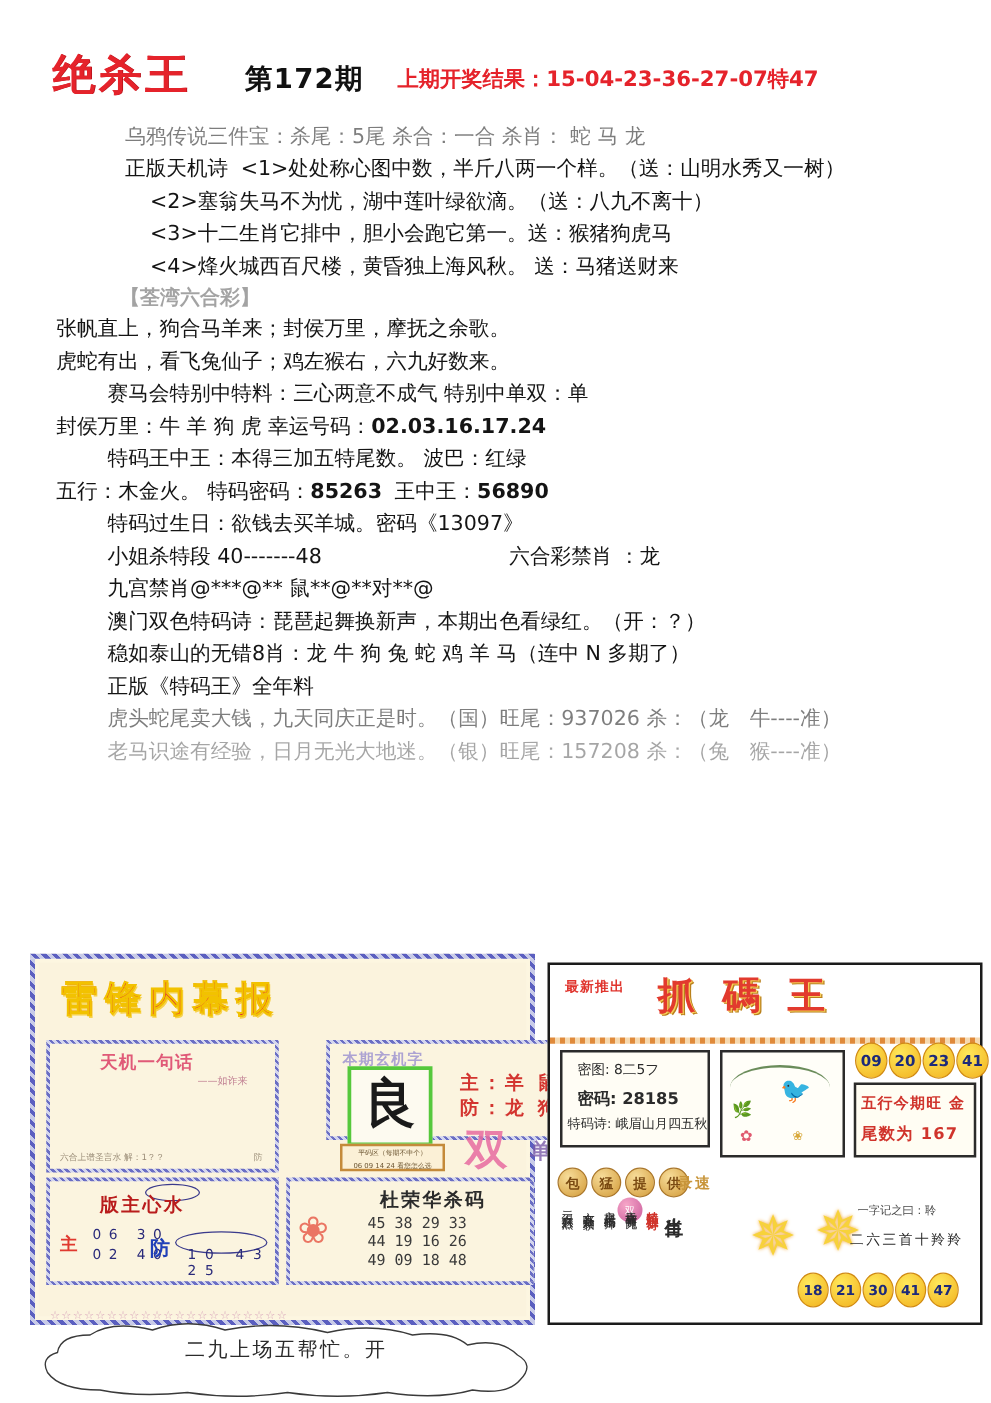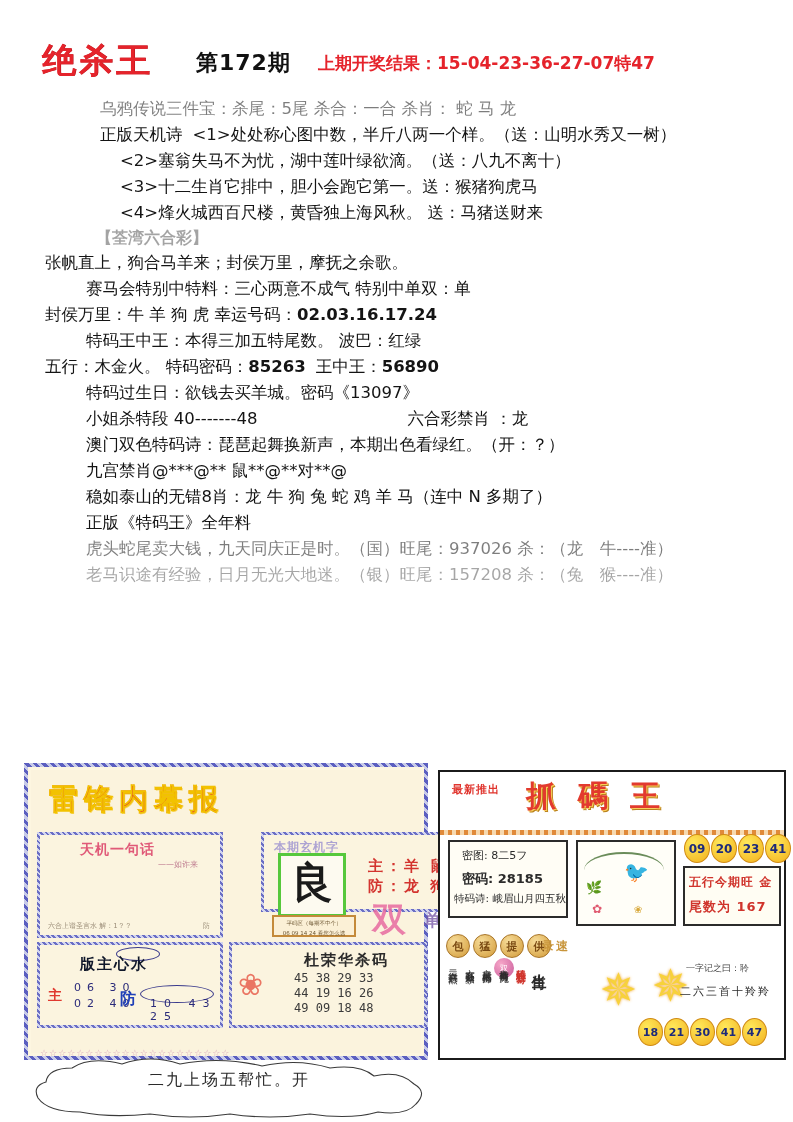--- a/index.html
+++ b/index.html
@@ -108,21 +108,21 @@
   .xj-shuang2{
     position:absolute;left:160px;top:74px;font-size:17px;font-weight:bold;color:#7a5ba8;opacity:.8;
   }
 
   .stars{
     position:absolute;left:0;top:103px;width:190px;font-size:9px;color:#d8a4bb;
     letter-spacing:1px;overflow:hidden;white-space:nowrap;
   }
   .bz-title{
     position:absolute;left:40px;top:10px;font-size:15px;font-weight:bold;
-    color:#0f172a;font-family:"DejaVu Serif","Liberation Serif",serif;letter-spacing:2px;
+    color:#b91c1c;font-family:"DejaVu Serif","Liberation Serif",serif;letter-spacing:2px;
   }
   .bz-zhu{position:absolute;left:8px;top:42px;font-size:14px;font-weight:bold;color:#e0392f;}
   .bz-n1{position:absolute;left:34px;top:36px;font-size:11px;color:#2a2a7a;letter-spacing:6px;}
   .bz-n2{position:absolute;left:34px;top:52px;font-size:11px;color:#2a2a7a;letter-spacing:6px;}
   .bz-fang{position:absolute;left:80px;top:44px;font-size:16px;font-weight:bold;color:#2040b8;}
   .bz-n3{position:absolute;left:110px;top:52px;font-size:11px;color:#2a2a7a;letter-spacing:7px;}
   .bz-ellipse{
     position:absolute;left:100px;top:40px;width:72px;height:16px;
     border:1.5px solid #3a3a8c;border-radius:50%;
   }
@@ -260,40 +260,41 @@
   <div class="ln i1">
     <span>正版天机诗</span><span class="sp"></span><span>&lt;1&gt;处处称心图中数，半斤八两一个样。（送：山明水秀又一树）</span>
   </div>
   <div class="ln i3">&lt;2&gt;塞翁失马不为忧，湖中莲叶绿欲滴。（送：八九不离十）</div>
   <div class="ln i3">&lt;3&gt;十二生肖它排中，胆小会跑它第一。送：猴猪狗虎马</div>
   <div class="ln i3">&lt;4&gt;烽火城西百尺楼，黄昏独上海风秋。 送：马猪送财来</div>
 
   <div class="sect-title faded2">【荃湾六合彩】</div>
 
   <div class="ln i4">张帆直上，狗合马羊来；封侯万里，摩抚之余歌。</div>
+  <div class="ln i4">虎蛇有出，看飞兔仙子；鸡左猴右，六九好数来。</div>
   <div class="ln i5">赛马会特别中特料：三心两意不成气 特别中单双：单</div>
 
   <div class="ln i4">
     <span>封侯万里：牛 羊 狗 虎 幸运号码：</span><span class="b">02.03.16.17.24</span>
   </div>
 
   <div class="ln i5">特码王中王：本得三加五特尾数。 波巴：红绿</div>
 
   <div class="ln i4">
     <span>五行：木金火。 特码密码：</span><span class="b">85263</span><span class="sp"></span><span>王中王：</span><span class="b">56890</span>
   </div>
 
   <div class="ln i5">特码过生日：欲钱去买羊城。密码《13097》</div>
 
   <div class="ln i5">
     <span>小姐杀特段 40-------48</span><span class="sp" style="width:150px"></span><span>六合彩禁肖 ：龙</span>
   </div>
 
+  <div class="ln i5">九宫禁肖@***@** 鼠**@**对**@</div>
   <div class="ln i5">澳门双色特码诗：琵琶起舞换新声，本期出色看绿红。（开：？）</div>
-  <div class="ln i5">九宫禁肖@***@** 鼠**@**对**@</div>
   <div class="ln i5">稳如泰山的无错8肖：龙 牛 狗 兔 蛇 鸡 羊 马（连中 N 多期了）</div>
   <div class="ln i5">正版《特码王》全年料</div>
 
   <div class="ln i5 faded">虎头蛇尾卖大钱，九天同庆正是时。（国）旺尾：937026 杀：（龙　牛----准）</div>
   <div class="ln i5 faded2">老马识途有经验，日月无光大地迷。（银）旺尾：157208 杀：（兔　猴----准）</div>
 </div>
 
 <div class="imgs">
 
   <div class="poster-l">

